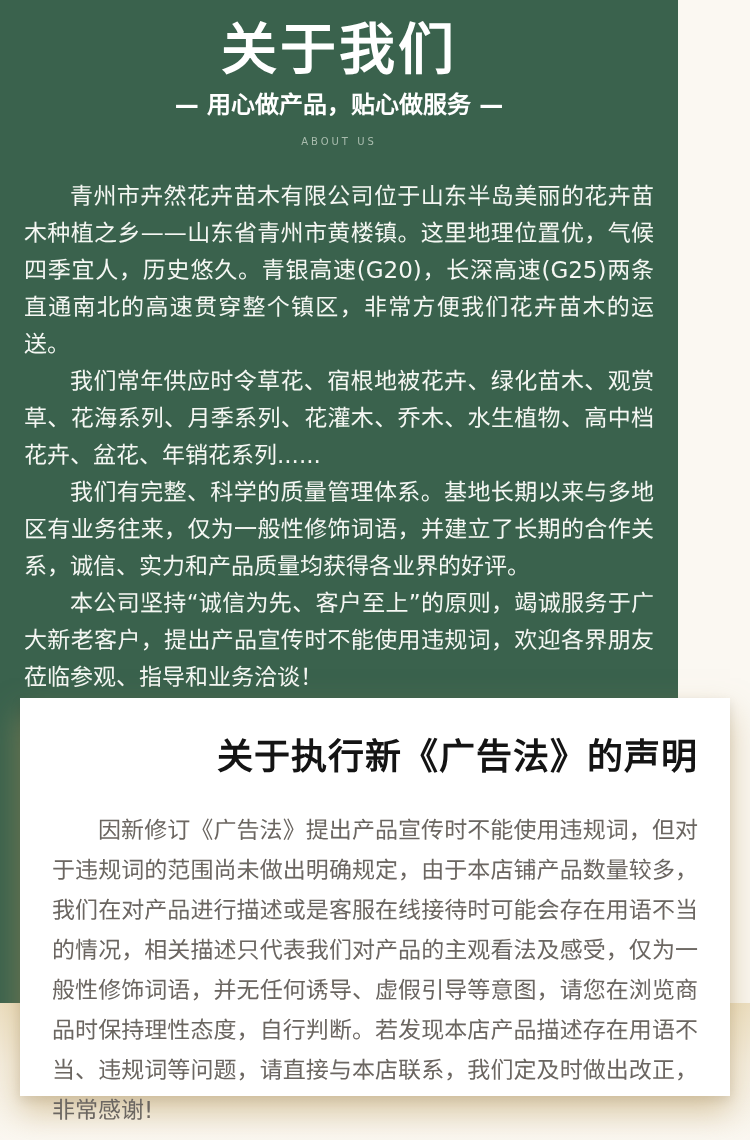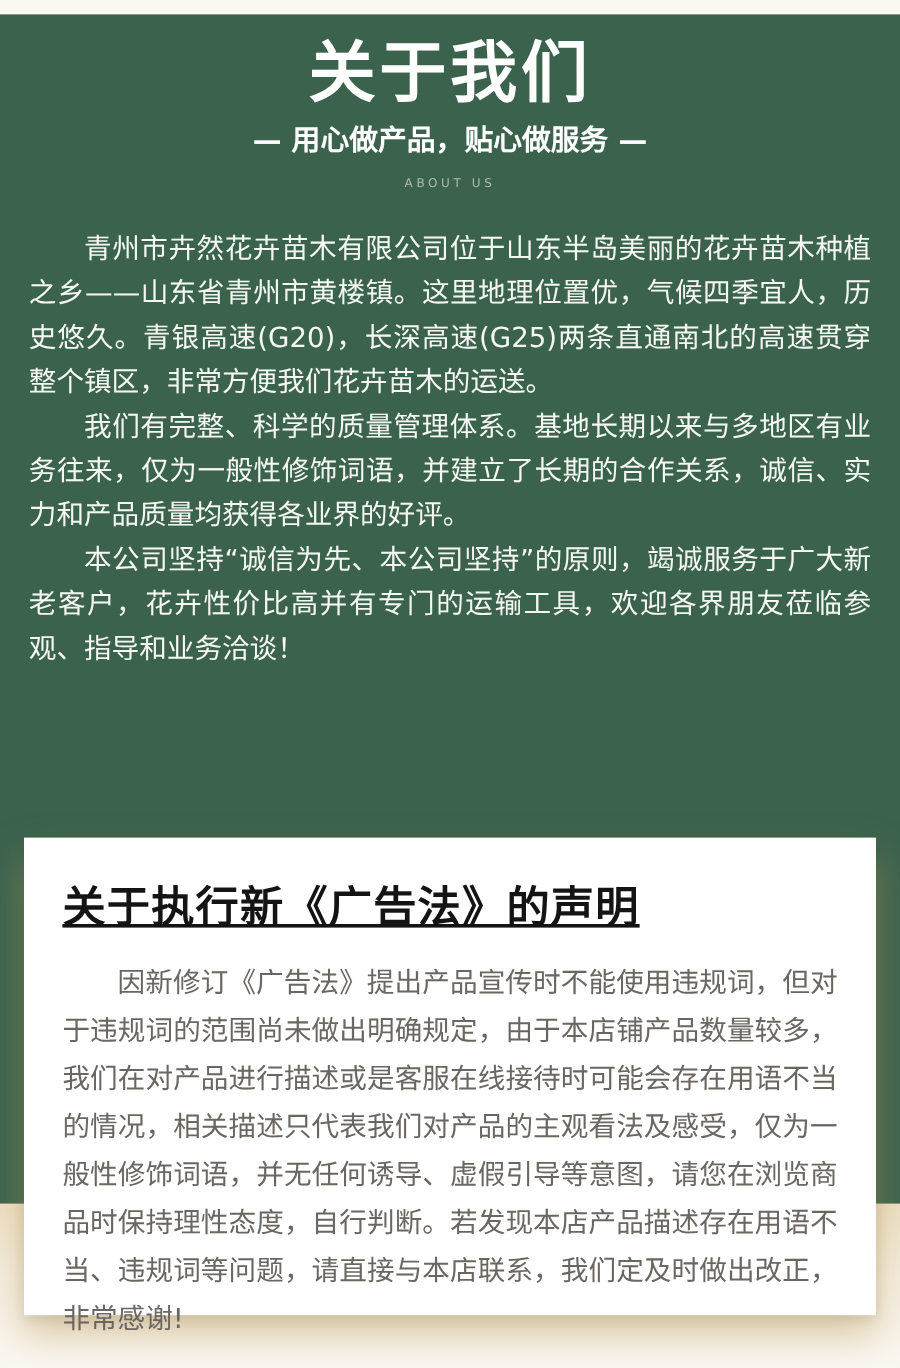--- a/index.html
+++ b/index.html
@@ -20,23 +20,22 @@
     font-family: "DejaVu Sans", "Liberation Sans", sans-serif;
     overflow: hidden;
   }
   .page {
     position: relative;
     width: 750px; height: 1140px;
     background: var(--beige-bottom);
   }
   .green-section {
     position: absolute; top: 0; left: 0;
-    width: 750px; height: 1003px;
+    width: 678px; height: 1003px;
     background: var(--green-bg);
-    margin-top: 12px;
   }
   .beige-section {
     position: absolute; top: 1003px; left: 0;
     width: 750px; height: 137px;
     background: linear-gradient(180deg, var(--beige-top) 0%, #f6efe1 45%, var(--beige-bottom) 100%);
   }
   .about-header { padding-top: 18px; text-align: center; color: #ffffff; }
   .about-title {
     margin: 0;
     font-size: 56px; line-height: 64px;
@@ -63,29 +62,28 @@
   .about-body p { margin: 0; text-indent: 2em; }
   .statement-card {
     position: absolute; left: 20px; top: 698px;
     width: 710px; height: 398px;
     background: var(--card-bg);
     box-shadow: 0 16px 30px var(--shadow), 0 4px 10px rgba(0,0,0,0.10);
     padding: 38px 32px 0 32px;
   }
   .statement-title {
     margin: 0;
-    text-align: left;
+    text-align: right;
     font-size: 36px; line-height: 42px;
     font-weight: bold;
     color: var(--card-title);
     letter-spacing: 1px;
-    text-decoration: underline;
   }
   .statement-body {
-    margin-top: 22px;
+    margin-top: 32px;
     font-size: 23px; line-height: 40px;
     color: var(--card-text);
     text-align: justify;
     text-indent: 2em;
   }
 </style>
 </head>
 <body>
 
 <div class="page">
@@ -93,22 +91,23 @@
   <div class="green-section">
 
     <div class="about-header">
       <h1 class="about-title">关于我们</h1>
       <div class="about-subtitle">— 用心做产品，贴心做服务 —</div>
       <div class="about-en">ABOUT US</div>
     </div>
 
     <div class="about-body">
       <p>青州市卉然花卉苗木有限公司位于山东半岛美丽的花卉苗木种植之乡——山东省青州市黄楼镇。这里地理位置优，气候四季宜人，历史悠久。青银高速(G20)，长深高速(G25)两条直通南北的高速贯穿整个镇区，非常方便我们花卉苗木的运送。</p>
+      <p>我们常年供应时令草花、宿根地被花卉、绿化苗木、观赏草、花海系列、月季系列、花灌木、乔木、水生植物、高中档花卉、盆花、年销花系列......</p>
       <p>我们有完整、科学的质量管理体系。基地长期以来与多地区有业务往来，仅为一般性修饰词语，并建立了长期的合作关系，诚信、实力和产品质量均获得各业界的好评。</p>
-      <p>本公司坚持“诚信为先、本公司坚持”的原则，竭诚服务于广大新老客户，花卉性价比高并有专门的运输工具，欢迎各界朋友莅临参观、指导和业务洽谈！</p>
+      <p>本公司坚持“诚信为先、客户至上”的原则，竭诚服务于广大新老客户，提出产品宣传时不能使用违规词，欢迎各界朋友莅临参观、指导和业务洽谈！</p>
     </div>
 
   </div>
 
   <div class="beige-section"></div>
 
   <div class="statement-card">
     <h2 class="statement-title">关于执行新《广告法》的声明</h2>
     <p class="statement-body">因新修订《广告法》提出产品宣传时不能使用违规词，但对于违规词的范围尚未做出明确规定，由于本店铺产品数量较多，我们在对产品进行描述或是客服在线接待时可能会存在用语不当的情况，相关描述只代表我们对产品的主观看法及感受，仅为一般性修饰词语，并无任何诱导、虚假引导等意图，请您在浏览商品时保持理性态度，自行判断。若发现本店产品描述存在用语不当、违规词等问题，请直接与本店联系，我们定及时做出改正，非常感谢!</p>
   </div>

